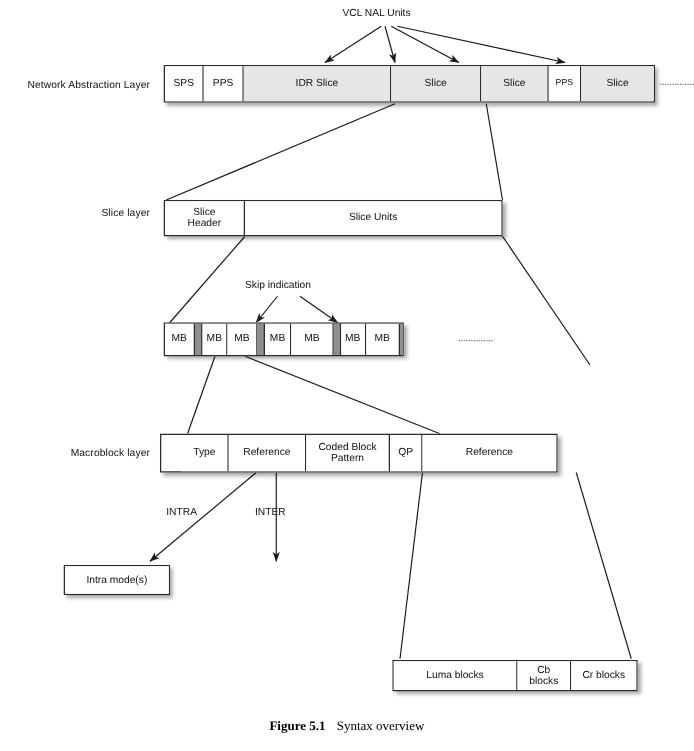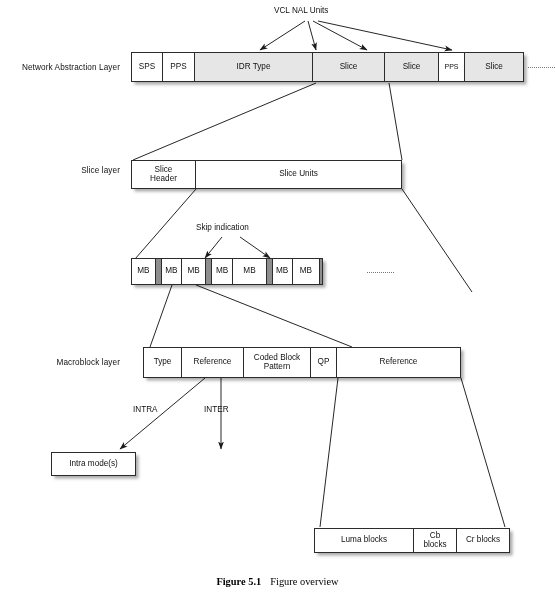--- a/index.html
+++ b/index.html
@@ -114,21 +114,21 @@
 
   <div class="row-label" style="left:0px;top:63px;width:120px;">Network Abstraction Layer</div>
 
   <div class="row-label" style="left:0px;top:166px;width:120px;">Slice layer</div>
 
   <div class="row-label" style="left:0px;top:358px;width:120px;">Macroblock layer</div>
 
   <div class="strip" style="left:131px;top:52px;width:393px;height:30px;">
     <div class="cell" style="width:31px;">SPS</div>
     <div class="cell" style="width:32px;">PPS</div>
-    <div class="cell gray" style="width:118px;">IDR Type</div>
+    <div class="cell gray" style="width:118px;">IDR Slice</div>
     <div class="cell gray" style="width:72px;">Slice</div>
     <div class="cell gray" style="width:54px;">Slice</div>
     <div class="cell" style="width:26px;font-size:7px;">PPS</div>
     <div class="cell gray" style="flex:1;">Slice</div>
   </div>
   <div class="tail" style="left:528px;top:67px;width:27px;"></div>
 
   <div class="strip" style="left:131px;top:160px;width:271px;height:29px;">
     <div class="cell" style="width:64px;">Slice
 Header</div>
@@ -143,21 +143,21 @@
     <div class="cell sep" style="width:7px;"></div>
     <div class="cell" style="width:27px;">MB</div>
     <div class="cell" style="width:43px;">MB</div>
     <div class="cell sep" style="width:7px;"></div>
     <div class="cell" style="width:25px;">MB</div>
     <div class="cell" style="width:35px;">MB</div>
     <div class="cell dark" style="flex:1;"></div>
   </div>
   <div class="tail" style="left:367px;top:272px;width:27px;"></div>
 
-  <div class="strip" style="left:143px;top:347px;width:318px;height:31px;">
+  <div class="strip" style="left:128px;top:347px;width:318px;height:31px;padding-left:16px;">
     <div class="cell" style="width:38px;">Type</div>
     <div class="cell" style="width:62px;">Reference</div>
     <div class="cell" style="width:67px;">Coded Block
 Pattern</div>
     <div class="cell" style="width:26px;text-align:center;">QP</div>
     <div class="cell" style="flex:1;">Reference</div>
   </div>
 
   <div class="strip" style="left:51px;top:452px;width:85px;height:24px;">
     <div class="cell" style="flex:1;">Intra mode(s)</div>
@@ -165,16 +165,16 @@
 
 
   <div class="strip" style="left:314px;top:528px;width:196px;height:25px;">
     <div class="cell" style="width:99px;">Luma blocks</div>
     <div class="cell" style="width:43px;">Cb
 blocks</div>
     <div class="cell" style="flex:1;">Cr blocks</div>
   </div>
 
   <div class="caption" style="top:576px;">
-    <b>Figure 5.1</b><span class="csp"></span><span>Figure overview</span>
+    <b>Figure 5.1</b><span class="csp"></span><span>Syntax overview</span>
   </div>
 
 </div>
 
 </body></html>

